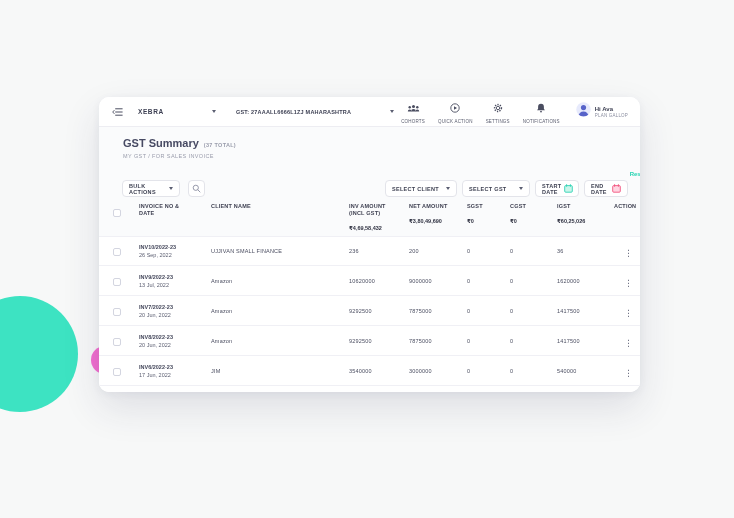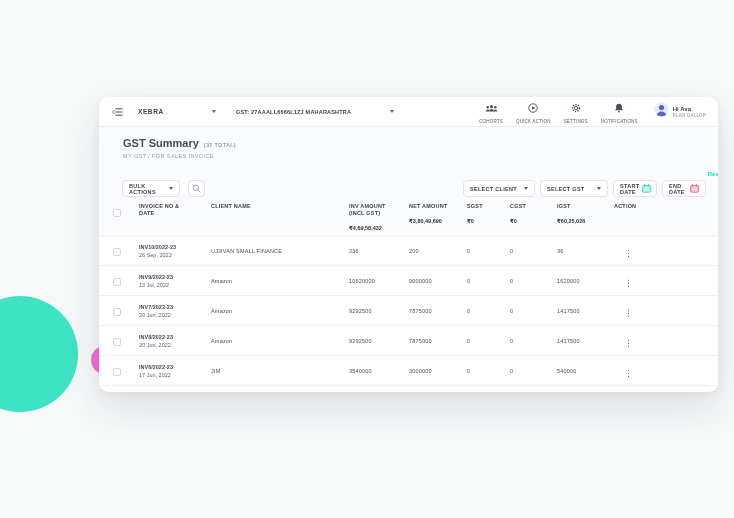--- a/index.html
+++ b/index.html
@@ -9,21 +9,21 @@
     background:#f7f8f8; position:relative; overflow:hidden;
     color:#4a4d60;
   }
   
   .teal-circle { position:absolute; left:-38px; top:296px; width:116px; height:116px;
     border-radius:50%; background:#3de3c2; z-index:1; }
   .pink-circle { position:absolute; left:91px; top:346px; width:28px; height:28px;
     border-radius:50%; background:#f26fd0; z-index:1; }
 
   
-  .card { position:absolute; left:99px; top:97px; width:619px; height:295px;
+  .card { position:absolute; left:99px; top:97px; width:541px; height:295px;
     background:#fff; border-radius:10px; overflow:hidden; z-index:2;
     box-shadow:0 16px 38px rgba(40,45,80,.12), 0 2px 8px rgba(40,45,80,.06); }
 
   
   .topbar { height:30px; background:#fff; border-bottom:1px solid #ededf2;
     display:flex; align-items:center; padding:0 12px 0 13px; }
   .icon-btn { display:inline-flex; align-items:center; justify-content:center; cursor:pointer; }
   .brand-select { display:flex; align-items:center; margin-left:15px; width:78px;
     justify-content:space-between; cursor:pointer; }
   .brand { font-size:6.5px; font-weight:700; letter-spacing:.6px; color:#3c3f52; }

